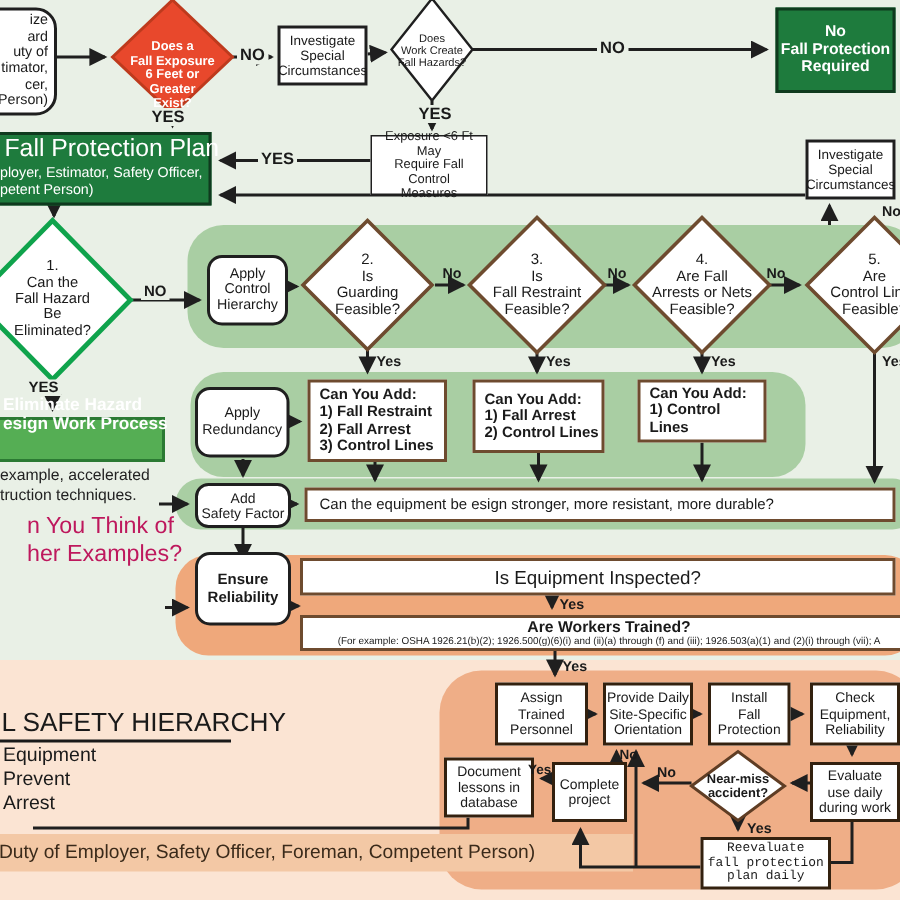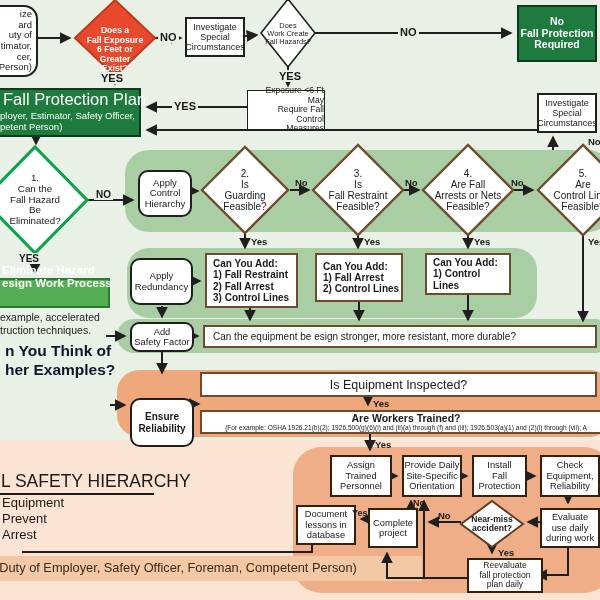--- a/index.html
+++ b/index.html
@@ -104,21 +104,21 @@
 uty of
 timator,
 cer,
 Person)</div>
   <div class="box" style="left:185px;top:17px;width:60px;height:40px;font-size:9px;">Investigate
 Special
 Circumstances</div>
   <div class="box green" style="left:517px;top:5px;width:80px;height:57px;font-size:10.5px;">No
 Fall Protection
 Required</div>
-  <div class="box" style="left:247px;top:90px;width:78px;height:40px;font-size:8.6px;border-width:1.8px;text-align:right;">Exposure &lt;6 Ft May
+  <div class="box" style="left:247px;top:90px;width:78px;height:40px;font-size:8.6px;border-width:1.8px;">Exposure &lt;6 Ft May
 Require Fall Control
 Measures</div>
   <div class="box green" style="left:-60px;top:88px;width:201px;height:49px;"></div>
   <div class="txt" style="left:3px;top:90px;font-size:16.5px;color:#fff;z-index:4;">Fall Protection Plan</div>
   <div class="txt" style="left:0px;top:110px;font-size:9.5px;color:#fff;line-height:1.2;z-index:4;">ployer, Estimator, Safety Officer,
 petent Person)</div>
   <div class="box" style="left:537px;top:93px;width:60px;height:40px;font-size:9px;">Investigate
 Special
 Circumstances</div>
 
@@ -174,24 +174,24 @@
   <div class="box round" style="left:130px;top:322px;width:64px;height:30px;font-size:9.3px;border-radius:9px;">Add
 Safety Factor</div>
   <div class="box brown" style="left:203px;top:325px;width:394px;height:23px;font-size:10px;border-width:2px;
               justify-content:flex-start;text-align:left;padding-left:8px;white-space:nowrap;">Can the equipment be esign stronger, more resistant, more durable?</div>
 
   <div class="box" style="left:-40px;top:278px;width:150px;height:30px;background:#55AE54;border:2px solid #2B7A33;"></div>
   <div class="txt" style="left:2px;top:264px;font-size:11.5px;font-weight:600;color:#fff;line-height:1.15;z-index:4;">Eliminate Hazard
 esign Work Process</div>
   <div class="txt" style="left:0px;top:311px;font-size:10.5px;color:#222;line-height:1.22;z-index:4;">example, accelerated
 truction techniques.</div>
-  <div class="txt" style="left:5px;top:341px;font-size:15.5px;color:#0f172a;line-height:1.25;z-index:4;font-weight:bold;">n You Think of
+  <div class="txt" style="left:18px;top:341px;font-size:15.5px;color:#be185d;line-height:1.25;z-index:4;">n You Think of
 her Examples?</div>
 
-  <div class="box round" style="left:130px;top:398px;width:64px;height:49px;font-size:10px;font-weight:600;">Ensure
+  <div class="box round" style="left:130px;top:368px;width:64px;height:49px;font-size:10px;font-weight:600;">Ensure
 Reliability</div>
   <div class="box brown" style="left:200px;top:372px;width:397px;height:25px;font-size:12.5px;">Is Equipment Inspected?</div>
   <div class="box brown" style="left:200px;top:410px;width:412px;height:24px;border-width:2px;flex-direction:column;
               justify-content:center;overflow:hidden;">
     <div style="font-size:10.5px;font-weight:600;line-height:1.05;">Are Workers Trained?</div>
     <div style="font-size:6.6px;white-space:nowrap;line-height:1.1;">(For example: OSHA 1926.21(b)(2); 1926.500(g)(6)(i) and (ii)(a) through (f) and (iii); 1926.503(a)(1) and (2)(i) through (vii); A</div>
   </div>
 
   <div class="box dark" style="left:330px;top:455px;width:62px;height:42px;font-size:9.3px;">Assign
 Trained
@@ -206,21 +206,21 @@
 Equipment,
 Reliability</div>
   <div class="box dark" style="left:296px;top:505px;width:60px;height:40px;font-size:9.3px;">Document
 lessons in
 database</div>
   <div class="box dark" style="left:368px;top:508px;width:50px;height:40px;font-size:9.3px;">Complete
 project</div>
   <div class="box dark" style="left:540px;top:508px;width:60px;height:40px;font-size:9.3px;">Evaluate
 use daily
 during work</div>
-  <div class="box dark" style="left:467px;top:558px;width:76px;height:35px;font-size:8.6px;">Reevaluate
+  <div class="box dark" style="left:467px;top:558px;width:87px;height:35px;font-size:8.6px;font-family:Liberation Mono, monospace;">Reevaluate
 fall protection
 plan daily</div>
 
   <div class="txt" style="left:1px;top:471px;font-size:17.5px;color:#1a1a1a;z-index:4;white-space:nowrap;">L SAFETY HIERARCHY</div>
   <div class="abs" style="left:0px;top:493px;width:154px;height:2px;background:#1a1a1a;z-index:4;"></div>
   <div class="txt" style="left:2px;top:495px;font-size:13px;color:#1a1a1a;line-height:1.22;z-index:4;">Equipment
 Prevent
 Arrest</div>
   <div class="txt" style="left:-5px;top:560px;font-size:12.8px;color:#3A2A1A;z-index:4;white-space:nowrap;">(Duty of Employer, Safety Officer, Foreman, Competent Person)</div>
 

